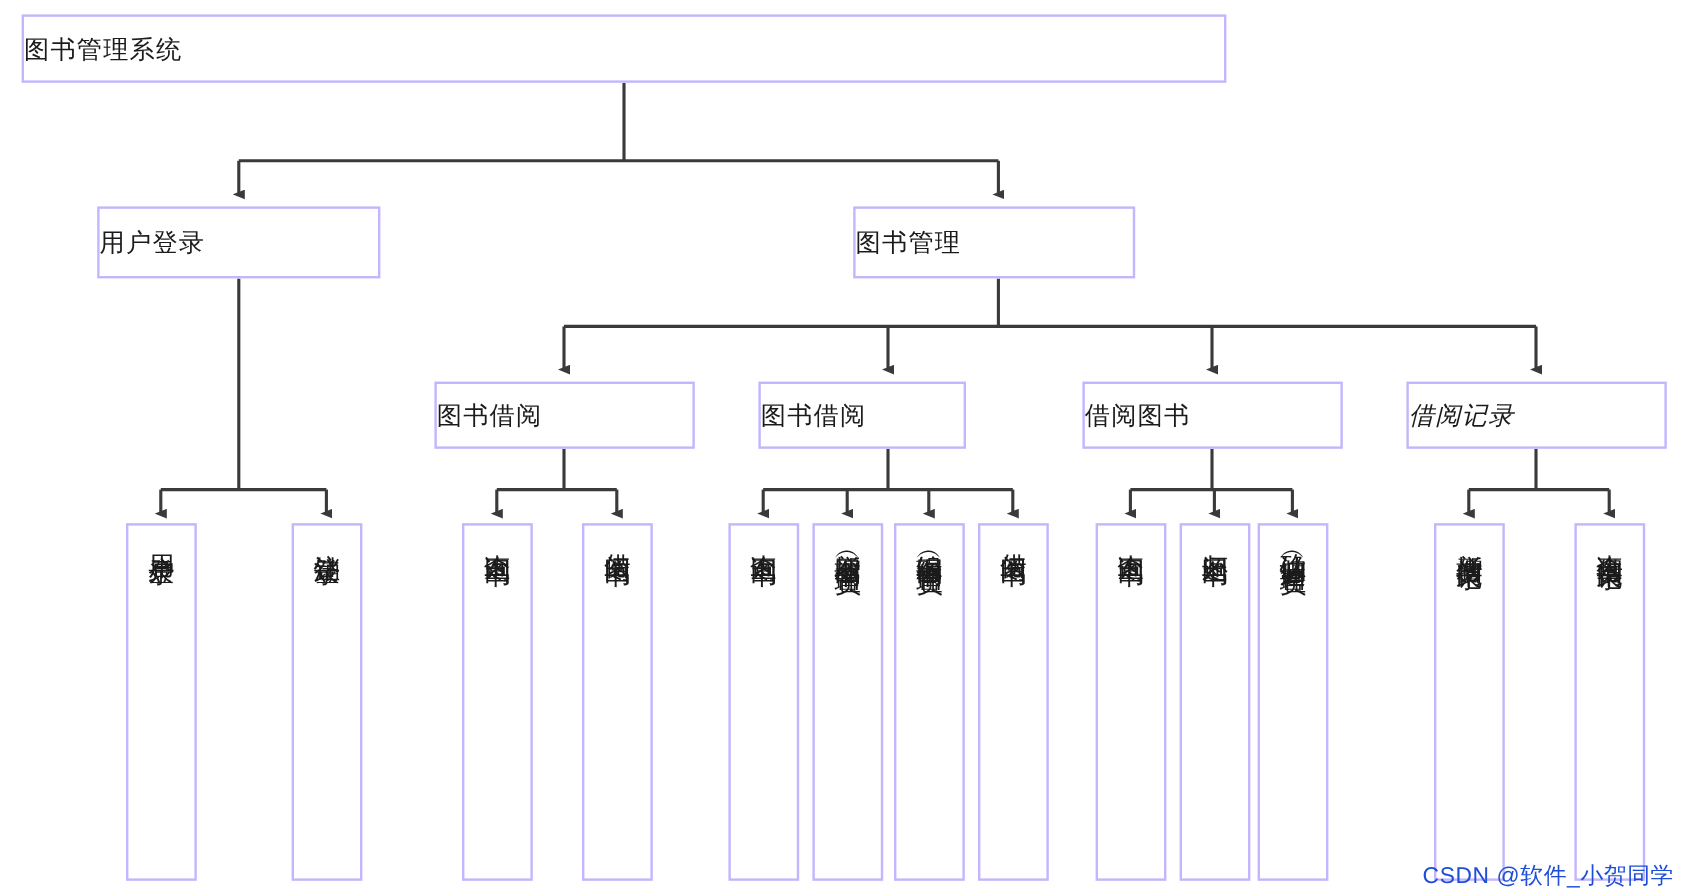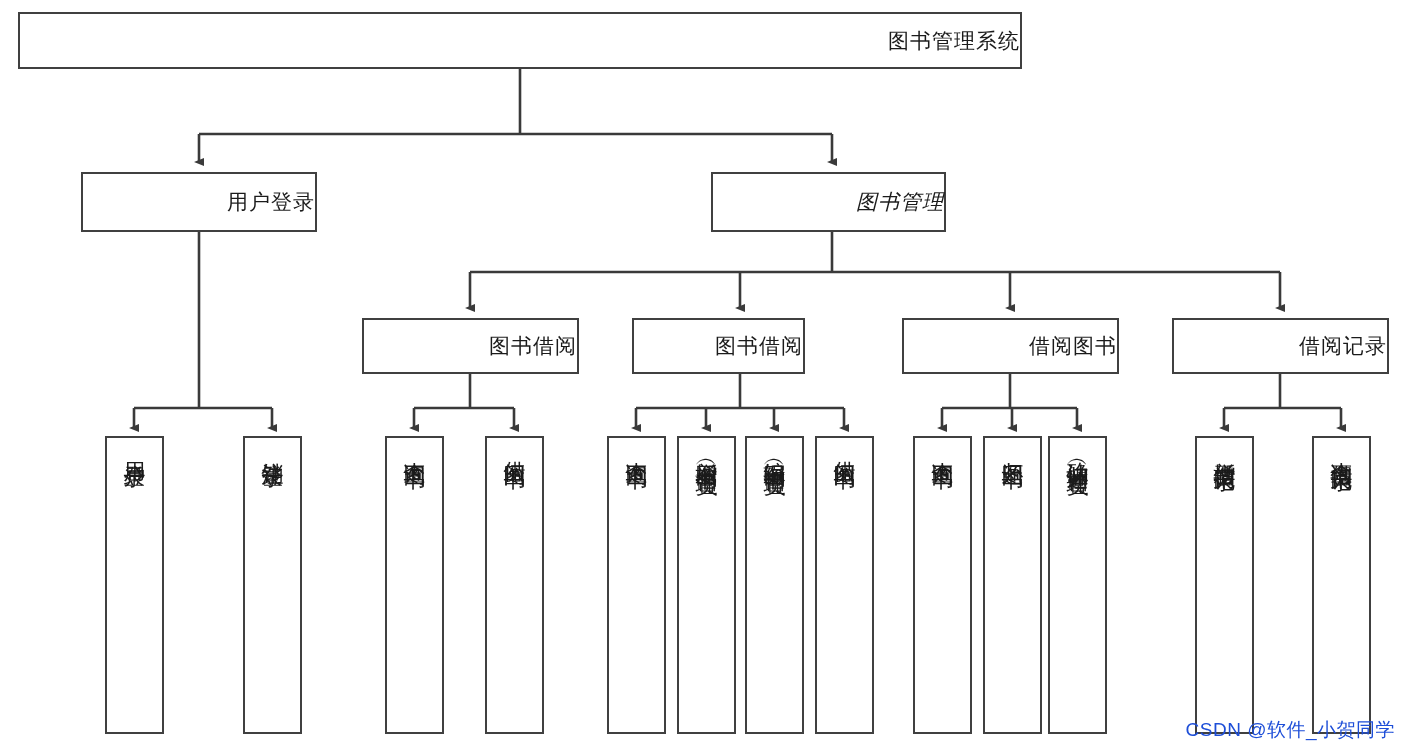--- a/index.html
+++ b/index.html
@@ -22,24 +22,24 @@
     left: 0;
     top: 0;
     width: 1405px;
     height: 747px;
     pointer-events: none;
   }
   .node {
     position: absolute;
     box-sizing: border-box;
     background: #ffffff;
-    border: 2px solid #404040;
+    border: 2px solid #c4b5fd;
     display: flex;
     align-items: center;
-    justify-content: flex-end;
+    justify-content: flex-start;
     color: #1b1b1b;
   }
   .node.h {
     font-size: 21px;
     letter-spacing: 1px;
   }
   .node.v {
     align-items: flex-start;
     padding-top: 6px;
   }
@@ -122,34 +122,34 @@
     </g>
   </svg>
 
   <div class="node h" style="left:18px;top:12px;width:1004px;height:57px;">
     <span>图书管理系统</span>
   </div>
 
   <div class="node h" style="left:81px;top:172px;width:236px;height:60px;">
     <span>用户登录</span>
   </div>
-  <div class="node h" style="left:711px;top:172px;width:235px;height:60px;font-style:italic;">
+  <div class="node h" style="left:711px;top:172px;width:235px;height:60px;">
     <span>图书管理</span>
   </div>
 
   <div class="node h" style="left:362px;top:318px;width:217px;height:56px;">
     <span>图书借阅</span>
   </div>
   <div class="node h" style="left:632px;top:318px;width:173px;height:56px;">
     <span>图书借阅</span>
   </div>
   <div class="node h" style="left:902px;top:318px;width:217px;height:56px;">
     <span>借阅图书</span>
   </div>
-  <div class="node h" style="left:1172px;top:318px;width:217px;height:56px;">
+  <div class="node h" style="left:1172px;top:318px;width:217px;height:56px;font-style:italic;">
     <span>借阅记录</span>
   </div>
 
   <div class="node v" style="left:105px;top:436px;width:59px;height:298px;">
     <div class="vwrap">
       <span class="vtext">用户登录</span>
     </div>
   </div>
   <div class="node v" style="left:243px;top:436px;width:59px;height:298px;">
     <div class="vwrap">

